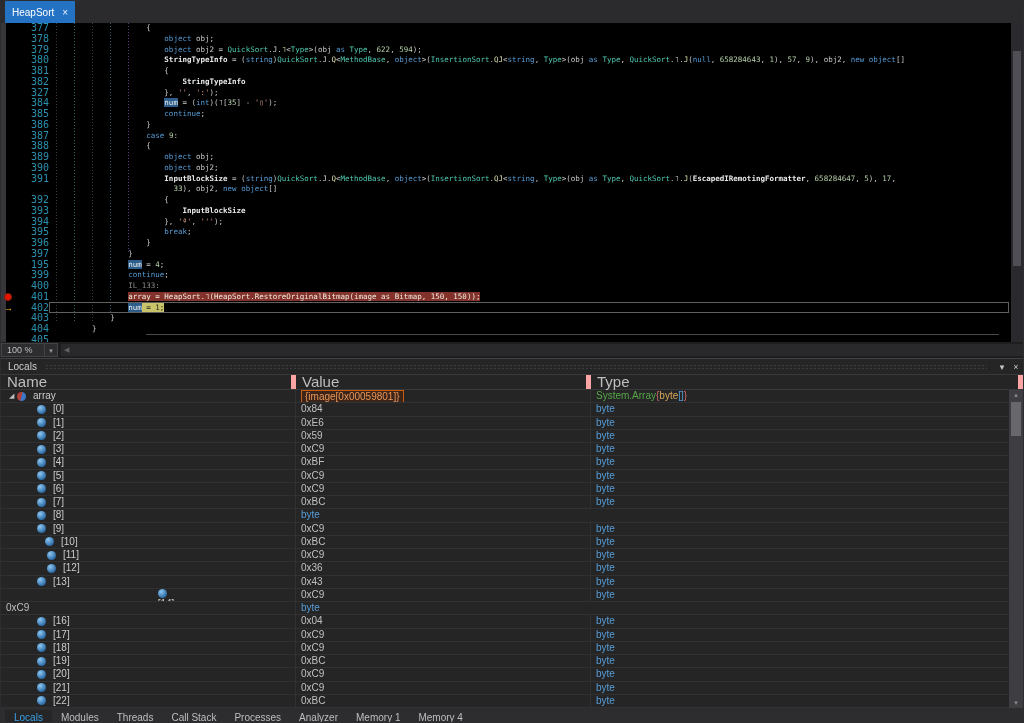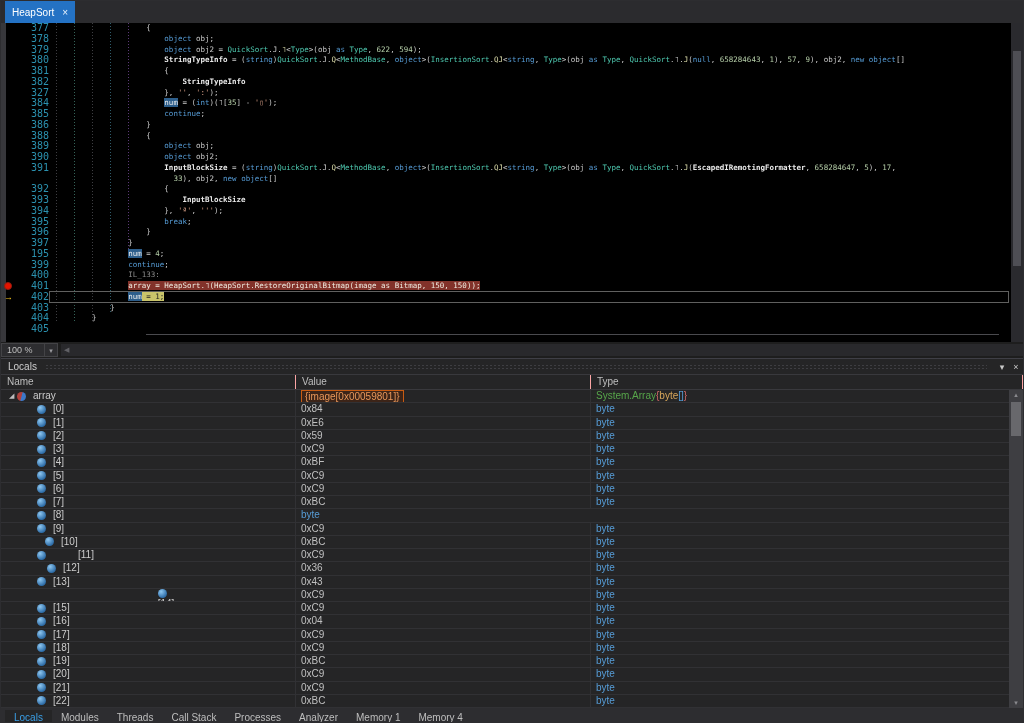--- a/index.html
+++ b/index.html
@@ -43,22 +43,22 @@
   #hscroll{flex:1;height:12px;margin-left:3px;background:#29292C;position:relative;}
   #hscroll .harrow{position:absolute;left:3px;top:2px;font-size:7px;color:#606065;}
   
   #locals{border-top:1px solid #3F3F46;background:#252526;}
   #ltitle{height:15px;display:flex;align-items:center;padding-left:7px;}
   #ltitle .cap{font-size:10px;color:#CFCFCF;}
   #ltitle .grip{flex:1;height:6px;margin:0 8px;
         background-image:radial-gradient(#3E3E42 1px,transparent 1px);background-size:4px 3px;}
   #ltitle .ticn{width:14px;text-align:center;color:#C8C8C8;font-size:9px;}
   #lheader{height:14px;display:flex;border-top:1px solid #39393D;border-bottom:1px solid #39393D;}
-  .hcell{font-size:10px;color:#BEBEBE;line-height:13px;padding-left:6px;box-sizing:border-box;
-         border-right:1px solid #fca5a5;}
+  .hcell{font-size:15px;color:#BEBEBE;line-height:13px;padding-left:6px;box-sizing:border-box;
+         border-right:5px solid #fca5a5;}
   #lbody{position:relative;height:318px;overflow:hidden;background:#252526;}
   .lrow{display:flex;height:13.25px;box-sizing:border-box;border-bottom:1px solid #313134;
         font-size:10px;line-height:12px;color:#CCCCCC;}
   .lcell{box-sizing:border-box;border-right:1px solid #313134;overflow:hidden;white-space:nowrap;}
   .c-name{width:295px;display:flex;align-items:center;}
   .c-val{width:295px;padding-left:5px;color:#C0C0C0;display:flex;align-items:center;}
   .c-type{flex:1;padding-left:5px;display:flex;align-items:center;}
   .expander{width:8px;margin-left:8px;font-size:7px;color:#BDBDBD;flex:none;}
   .orb{width:9px;height:9px;border-radius:50%;flex:none;margin-right:7px;
        background:radial-gradient(circle at 35% 30%,#8EC7F0,#2E6DA8 70%);}
@@ -141,20 +141,25 @@
           <div class="lnum">385</div>
           <div class="codetext" style="padding-left: 24ch;"><span class="tk-kw">continue</span><span class="tk-pl">;</span></div>
         </div>
         <div class="code-row">
           <div class="glyphcol"></div>
           <div class="lnum">386</div>
           <div class="codetext" style="padding-left: 20ch;"><span class="tk-pl">}</span></div>
         </div>
         <div class="code-row">
           <div class="glyphcol"></div>
+          <div class="lnum">387</div>
+          <div class="codetext" style="padding-left: 20ch;"><span class="tk-kw">case</span><span class="tk-pl"> </span><span class="tk-nu">9</span><span class="tk-pl">:</span></div>
+        </div>
+        <div class="code-row">
+          <div class="glyphcol"></div>
           <div class="lnum">388</div>
           <div class="codetext" style="padding-left: 20ch;"><span class="tk-pl">{</span></div>
         </div>
         <div class="code-row">
           <div class="glyphcol"></div>
           <div class="lnum">389</div>
           <div class="codetext" style="padding-left: 24ch;"><span class="tk-kw">object</span><span class="tk-pl"> obj;</span></div>
         </div>
         <div class="code-row">
           <div class="glyphcol"></div>
@@ -372,21 +377,21 @@
           </div>
           <div class="lrow">
             <div class="lcell c-name" style="padding-left: 44px;">
               <span class="orb"></span>
               <span>[10]</span>
             </div>
             <div class="lcell c-val">0xBC</div>
             <div class="lcell c-type t-blue">byte</div>
           </div>
           <div class="lrow">
-            <div class="lcell c-name" style="padding-left: 36px; gap: 25px;">
+            <div class="lcell c-name" style="padding-left: 46px;">
               <span class="orb"></span>
               <span>[11]</span>
             </div>
             <div class="lcell c-val">0xC9</div>
             <div class="lcell c-type t-blue">byte</div>
           </div>
           <div class="lrow">
             <div class="lcell c-name" style="padding-left: 46px;">
               <span class="orb"></span>
               <span>[12]</span>
@@ -404,24 +409,20 @@
           </div>
           <div class="lrow">
             <div class="lcell c-name" style="padding-left: 36px; flex-direction: column;">
               <span class="orb"></span>
               <span>[14]</span>
             </div>
             <div class="lcell c-val">0xC9</div>
             <div class="lcell c-type t-blue">byte</div>
           </div>
           <div class="lrow">
-            <div class="lcell c-name" style="padding-left: 36px;">
-              <span class="orb"></span>
-              <span>[15]</span>
-            </div>
             <div class="lcell c-val">0xC9</div>
             <div class="lcell c-type t-blue">byte</div>
           </div>
           <div class="lrow">
             <div class="lcell c-name" style="padding-left: 36px;">
               <span class="orb"></span>
               <span>[16]</span>
             </div>
             <div class="lcell c-val">0x04</div>
             <div class="lcell c-type t-blue">byte</div>

